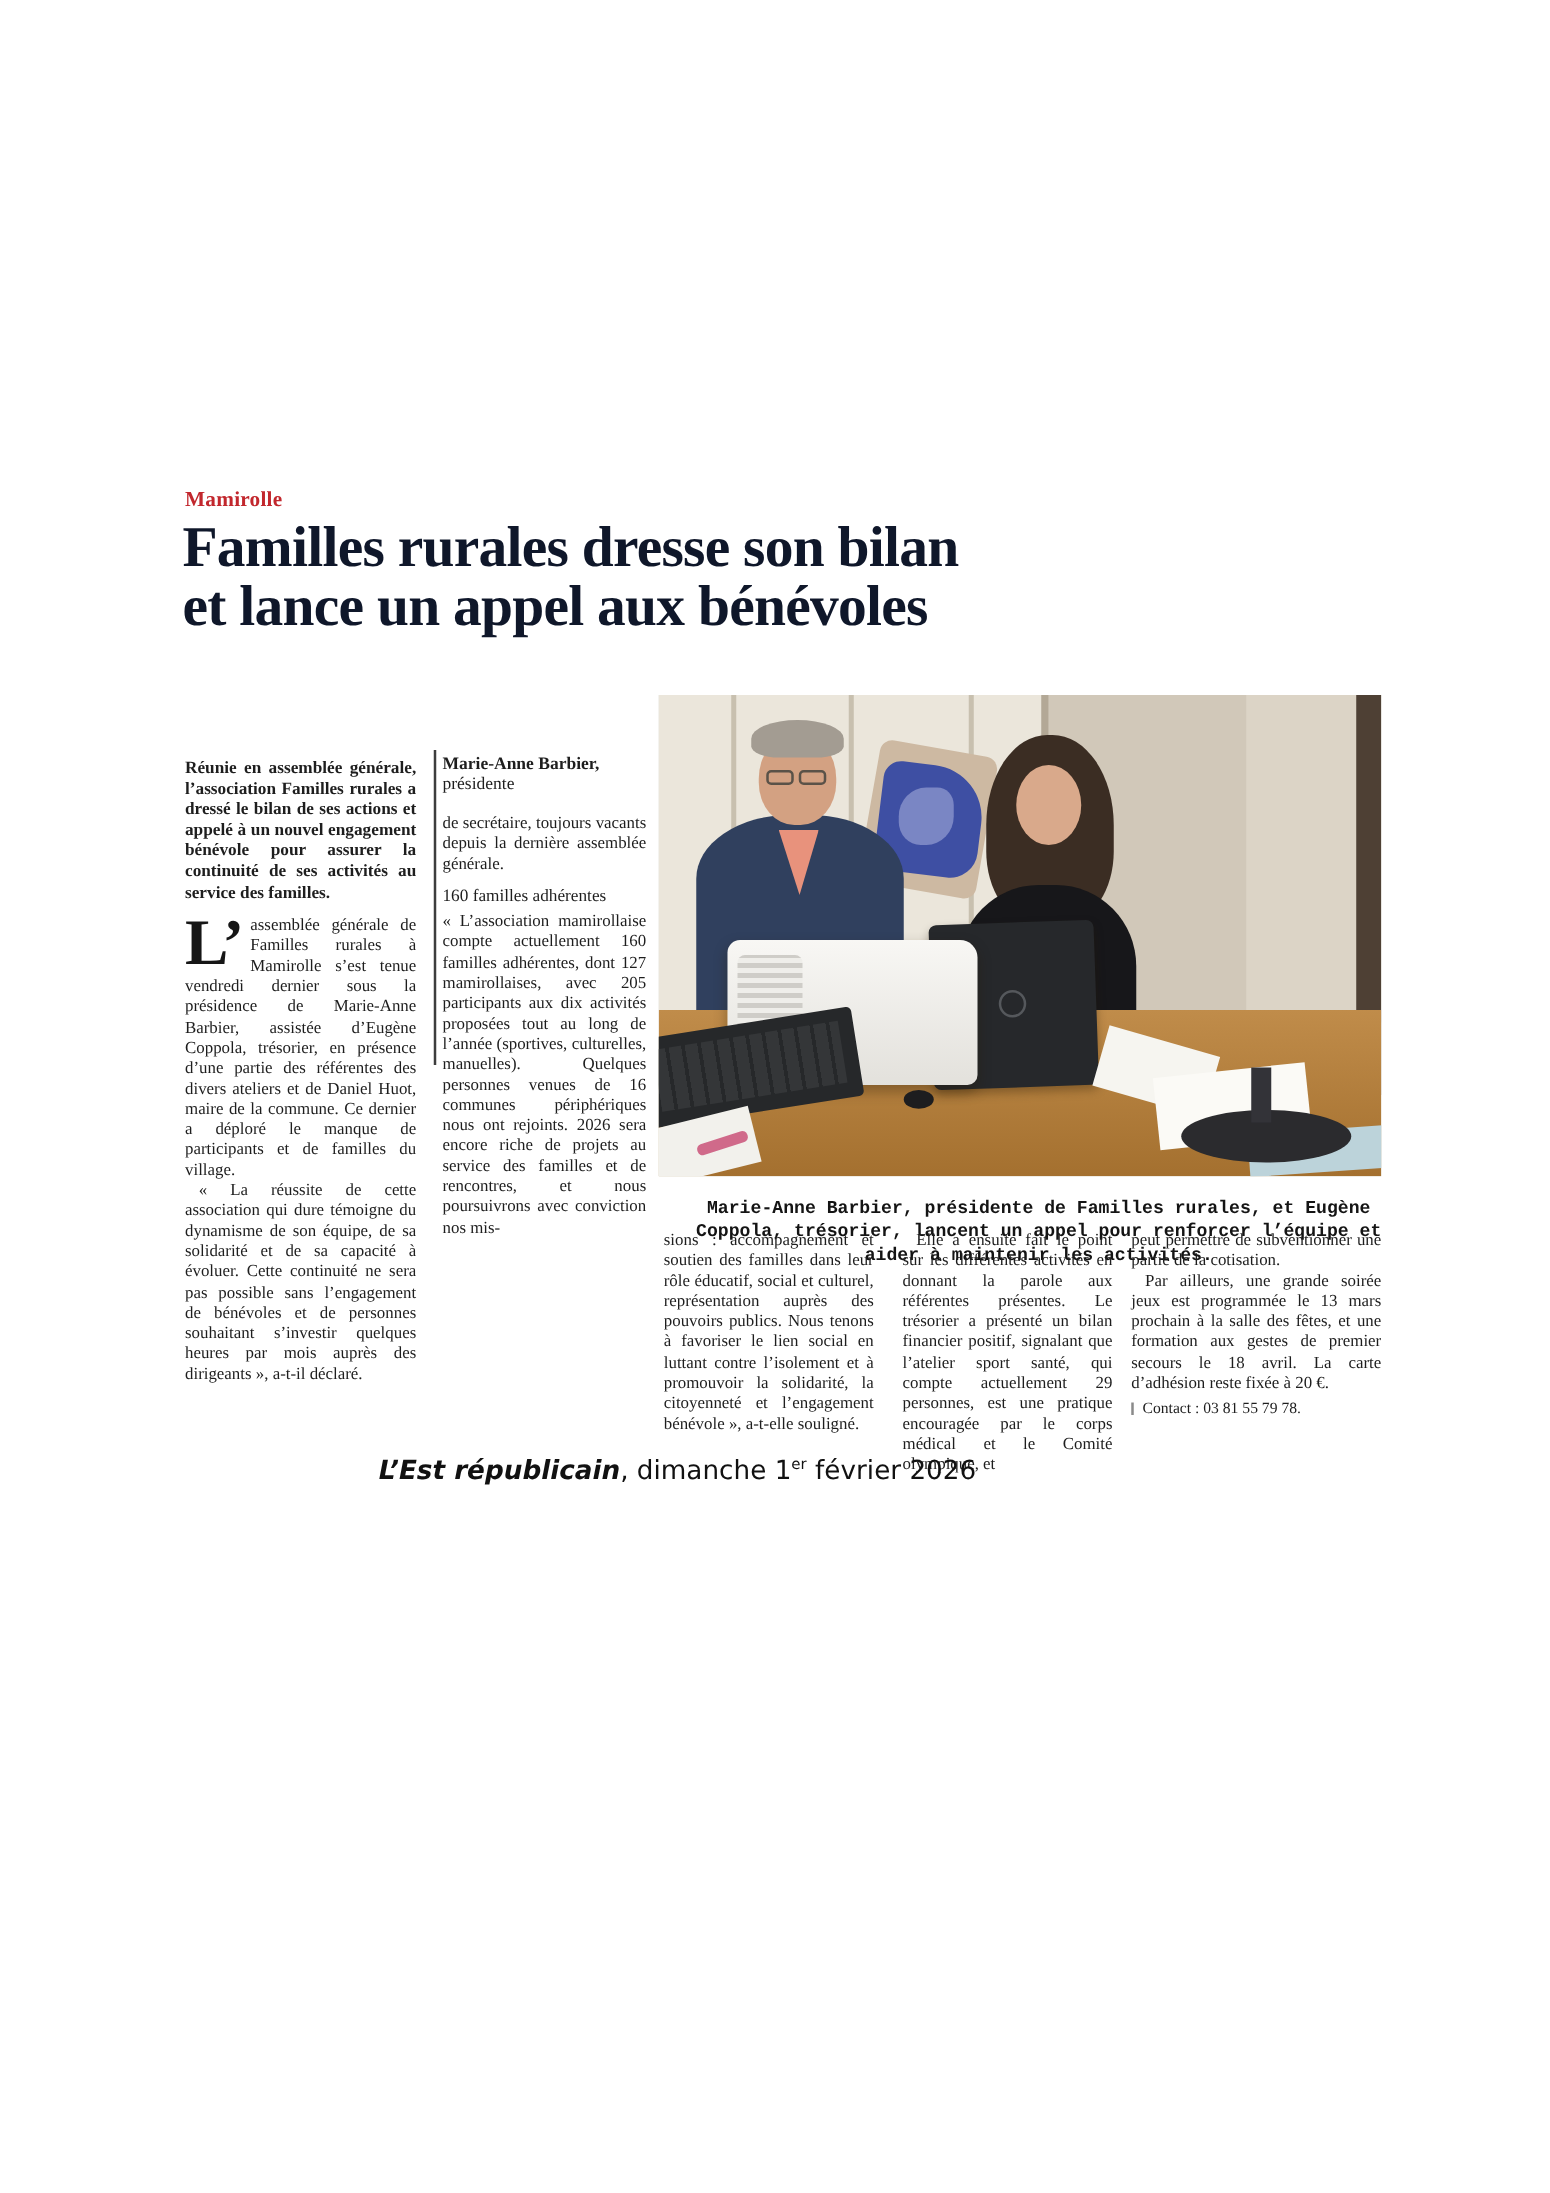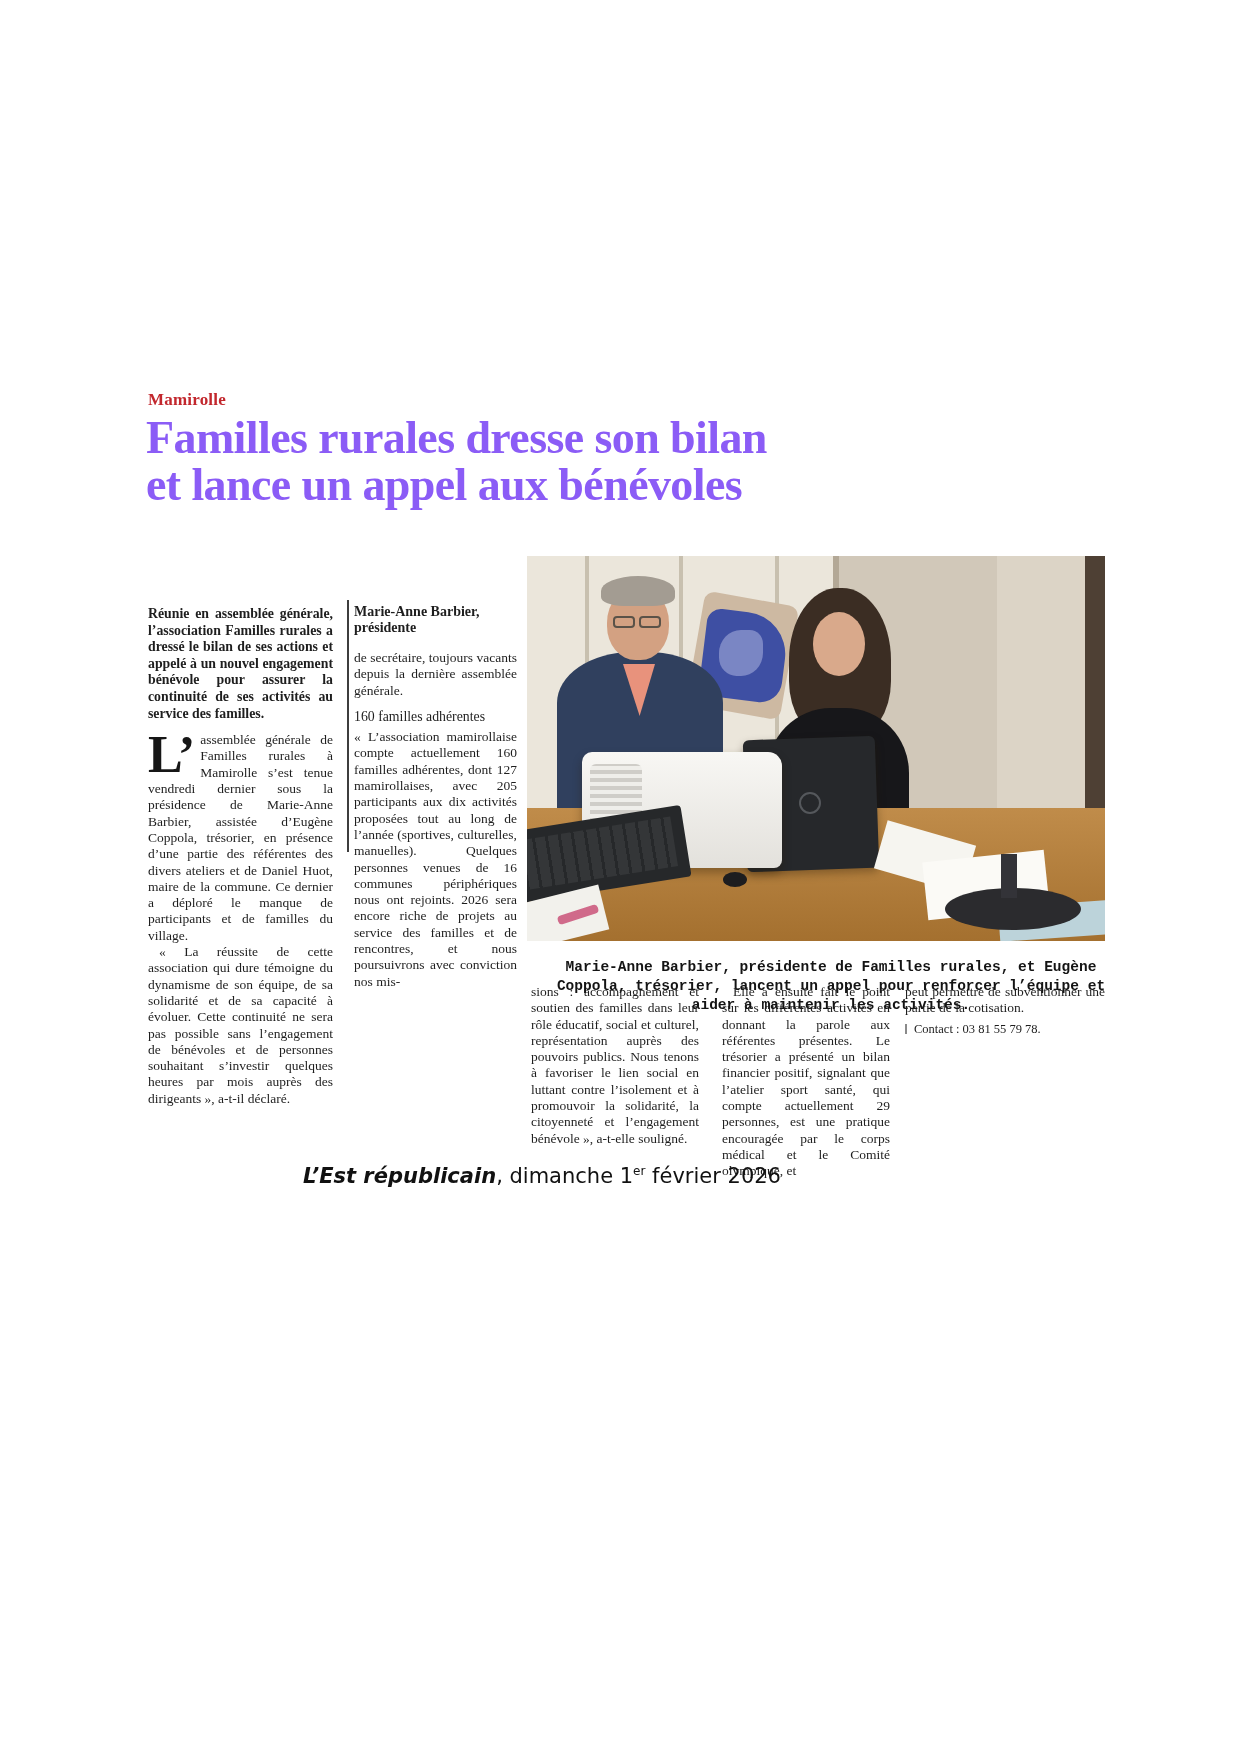--- a/index.html
+++ b/index.html
@@ -8,21 +8,21 @@
     width:1240px; height:1754px; position:relative; background:#ffffff;
     font-family:"Liberation Serif", serif; color:#1e1e1e;
     overflow:hidden;
   }
   .kicker {
     position:absolute; left:148px; top:390px;
     font-size:17px; font-weight:bold; color:#c2272d; letter-spacing:0.2px;
   }
   .headline {
     position:absolute; left:146px; top:414px; margin:0; width:900px;
-    font-size:46px; line-height:1.03; font-weight:bold; color:#8b5cf6; letter-spacing:-0.6px;font-family:Liberation Serif, serif;
+    font-size:46px; line-height:1.03; font-weight:bold; color:#0f172a; letter-spacing:-0.6px;font-family:Liberation Serif, serif;
   }
   .col { position:absolute; font-size:13.5px; line-height:16.3px; text-align:justify; }
   .col p { margin:0; }
   .col1 { left:148px; top:606px; width:185px; }
   .col2 { left:354px; top:604px; width:163px; }
   .col3 { left:531px; top:984px; width:168px; }
   .col4 { left:722px; top:984px; width:168px; }
   .col5 { left:905px; top:984px; width:200px; }
   .lead { font-weight:bold; font-size:13.8px; line-height:16.6px; margin-bottom:10px !important; }
   .indent { text-indent:11px; }
@@ -31,21 +31,21 @@
     padding:3px 5px 0 0; color:#161616;
   }
   .quote-rule {
     position:absolute; left:347px; top:600px; width:2px; height:252px; background:#3d3d3d;
   }
   .pullquote {
     font-size:18.5px; line-height:21px; font-weight:bold; color:#c5272e;
     text-align:left; margin-bottom:9px;
   }
   .q-author { font-weight:bold; font-size:14px; line-height:16px; text-align:left; }
-  .q-role   { font-weight:bold; font-size:14px; line-height:16px; text-align:left; margin-bottom:14px; }
+  .q-role   { font-weight:normal; font-size:14px; line-height:16px; text-align:left; margin-bottom:14px; }
   .subhead  { font-weight:normal; font-size:13.8px; margin:10px 0 4px 0; text-align:left; }
   .photo {
     position:absolute; left:527px; top:556px; width:578px; height:385px;
     overflow:hidden; background:#d8d1c4;
   }
   .ph { position:absolute; }
   .caption {
     position:absolute; left:533px; top:946px; width:572px; margin:12px;
     font-weight:bold; font-size:14.5px; line-height:19px; color:#141414; text-align:center;font-family:Liberation Mono, monospace;
   }
@@ -128,20 +128,21 @@
   <p class="caption">Marie-Anne Barbier, présidente de Familles rurales, et Eugène Coppola, trésorier, lancent un appel pour renforcer l’équipe et aider à maintenir les activités.</p>
 
   <div class="col col3">
     <p class="body">sions : accompagnement et soutien des familles dans leur rôle éducatif, social et culturel, représentation auprès des pouvoirs publics. Nous tenons à favoriser le lien social en luttant contre l’isolement et à promouvoir la solidarité, la citoyenneté et l’engagement bénévole », a-t-elle souligné.</p>
   </div>
   <div class="col col4">
     <p class="body indent">Elle a ensuite fait le point sur les différentes activités en donnant la parole aux référentes présentes. Le trésorier a présenté un bilan financier positif, signalant que l’atelier sport santé, qui compte actuellement 29 personnes, est une pratique encouragée par le corps médical et le Comité olympique, et</p>
   </div>
   <div class="col col5">
     <p class="body">peut permettre de subventionner une partie de la cotisation.</p>
+    <p class="body indent">Par ailleurs, une grande soirée jeux est programmée le 13 mars prochain à la salle des fêtes, et une formation aux gestes de premier secours le 18 avril. La carte d’adhésion reste fixée à 20 €.</p>
     <div class="contact">
         <span class="tick"></span>
         <span>Contact : 03 81 55 79 78.</span>
       </div>
   </div>
 
   <div class="footer"><span class="src-title">L’Est républicain</span><span>, dimanche 1</span><sup>er</sup><span> février 2026</span></div>
 
 </div>
 

